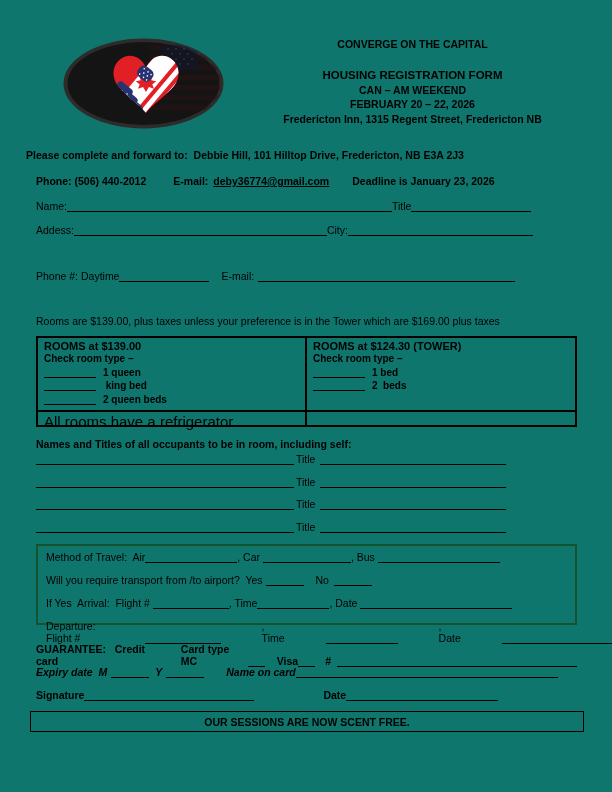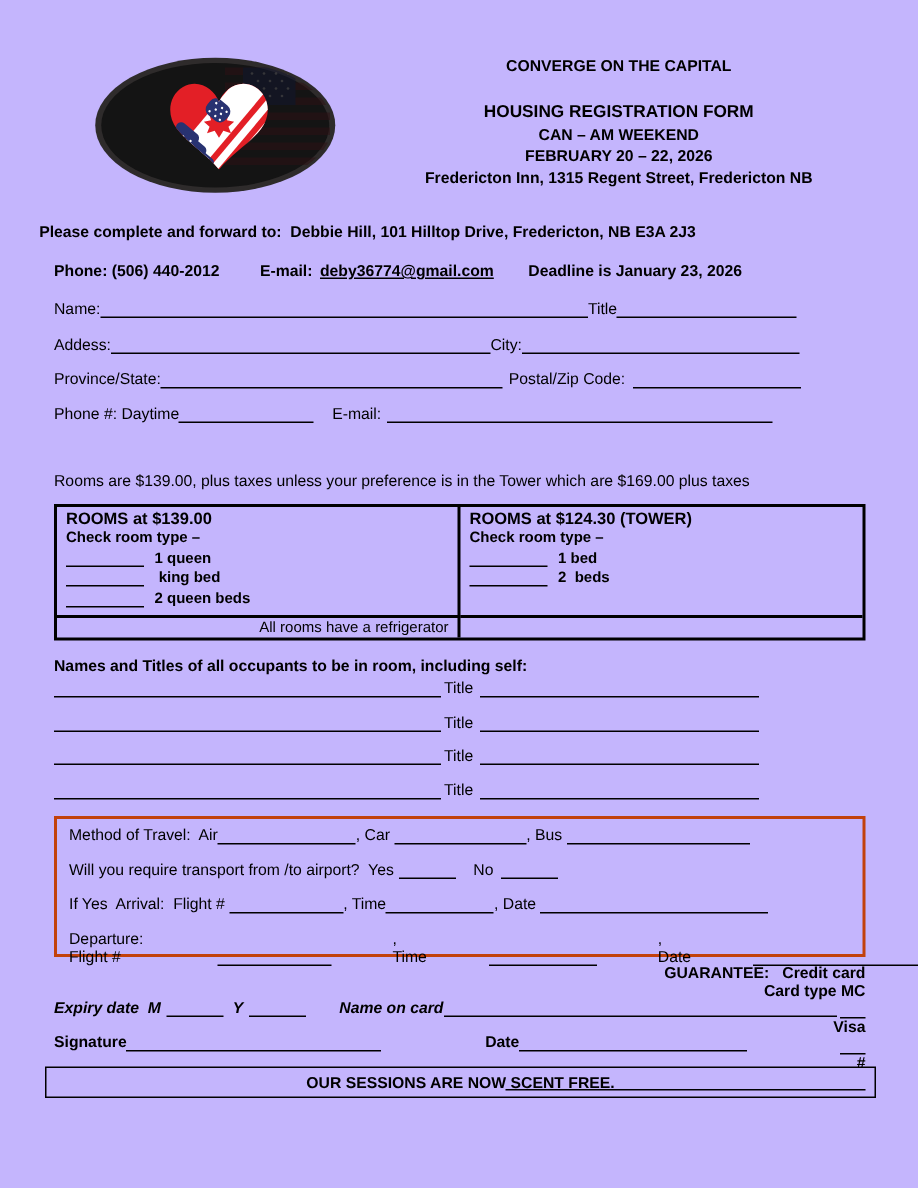--- a/index.html
+++ b/index.html
@@ -1,16 +1,16 @@
 <!DOCTYPE html>
 <html><head>
 <meta charset="utf-8">
 <style>
   html,body{margin:0;padding:0;background:#e8e8e8;}
-  .page{position:relative;width:612px;height:792px;background:#c4b5fd;margin:0 auto;
+  .page{position:relative;width:612px;height:792px;background:#0f766e;margin:0 auto;
         font-family:"Liberation Sans",sans-serif;color:#000;overflow:hidden;}
   .abs{position:absolute;}
   .lbl{white-space:pre-wrap;}
   .row{display:flex;align-items:flex-end;}
   .blank{border-bottom:1px solid #000;height:11px;flex:none;}
   .center{text-align:center;}
   
   .hdr-title{font-size:10.5px;font-weight:bold;}
   .hdr-form{font-size:11.5px;font-weight:bold;margin-top:19px;}
   .hdr-sub{font-size:10.5px;font-weight:bold;margin-top:2.5px;}
@@ -22,21 +22,21 @@
          display:grid;grid-template-columns:269px 1fr;grid-template-rows:72px 15px;box-sizing:border-box;}
   .rooms .cell{border-right:2px solid #000;padding:2px 6px;box-sizing:border-box;}
   .rooms .cell.last{border-right:none;}
   .rooms .foot{border-top:2px solid #000;}
   .room-hdr{font-size:11px;font-weight:bold;}
   .room-sub{font-size:10px;font-weight:bold;margin-top:1px;}
   .opt-row{display:flex;align-items:flex-end;margin-top:2.5px;}
   .opt-blank{border-bottom:1px solid #000;height:10px;width:52px;flex:none;}
   .opt-lbl{font-size:10px;font-weight:bold;margin-left:7px;white-space:pre-wrap;}
   
-  .travel{position:absolute;left:36px;top:544px;width:541px;height:94px;border:2px solid #c2410c;box-sizing:border-box;}
+  .travel{position:absolute;left:36px;top:544px;width:541px;height:81px;border:2px solid #14532d;box-sizing:border-box;}
   .t-row{position:absolute;left:8px;right:8px;display:flex;align-items:flex-end;font-size:10.5px;}
   
   .scent{position:absolute;left:30px;top:711px;width:554px;height:21px;border:1px solid #000;
          box-sizing:border-box;display:flex;align-items:center;justify-content:center;
          font-size:10.5px;font-weight:bold;}
   a.email{color:#000;text-decoration:underline;font-weight:bold;}
 </style>
 </head>
 <body>
 
@@ -151,26 +151,20 @@
     <span class="blank" style="width:120px;"></span>
   </div>
 
   <div class="abs row" style="left:36px;top:224px;width:541px;">
     <span class="t10 lbl">Addess:</span>
     <span class="blank" style="width:253px;"></span>
     <span class="t10 lbl">City:</span>
     <span class="blank" style="width:185px;"></span>
   </div>
 
-  <div class="abs row" style="left:36px;top:247px;width:541px;">
-    <span class="t10 lbl">Province/State:</span>
-    <span class="blank" style="width:228px;"></span>
-    <span class="t10 lbl" style="margin-left:4px;">Postal/Zip Code:</span>
-    <span class="blank" style="width:112px;margin-left:5px;"></span>
-  </div>
 
   <div class="abs row" style="left:36px;top:270px;width:541px;">
     <span class="t10 lbl">Phone #: Daytime</span>
     <span class="blank" style="width:90px;"></span>
     <span class="t10 lbl" style="margin-left:12px;">E-mail:</span>
     <span class="blank" style="width:257px;margin-left:4px;"></span>
   </div>
 
 
   <div class="abs t10 lbl" style="left:36px;top:315px;width:560px;">Rooms are $139.00, plus taxes unless your preference is in the Tower which are $169.00 plus taxes</div>
@@ -197,21 +191,21 @@
       <div class="room-sub lbl">Check room type –</div>
       <div class="opt-row">
         <span class="opt-blank"></span>
         <span class="opt-lbl">1 bed</span>
       </div>
       <div class="opt-row">
         <span class="opt-blank"></span>
         <span class="opt-lbl">2  beds</span>
       </div>
     </div>
-    <div class="cell foot" style="font-size:10px;padding-top:1px;text-align:right;">All rooms have a refrigerator</div>
+    <div class="cell foot" style="font-size:15px;padding-top:1px;">All rooms have a refrigerator</div>
     <div class="cell foot last"></div>
   </div>
 
   <div class="abs t10b lbl" style="left:36px;top:438px;">Names and Titles of all occupants to be in room, including self:</div>
 
   <div class="abs row" style="left:36px;top:453px;width:541px;">
     <span class="blank" style="width:258px;"></span>
     <span class="t10 lbl" style="margin-left:2px;">Title</span>
     <span class="blank" style="width:186px;margin-left:5px;"></span>
   </div>
@@ -257,21 +251,21 @@
     <div class="t-row" style="top:74px;gap:41px;">
       <span class="lbl">Departure:  Flight # </span>
       <span class="blank" style="width:76px;margin-left:8px;"></span>
       <span class="lbl">, Time </span>
       <span class="blank" style="width:72px;"></span>
       <span class="lbl">, Date </span>
       <span class="blank" style="width:152px;"></span>
     </div>
   </div>
 
-  <div class="abs row" style="left:36px;top:643px;width:541px;flex-direction:column;">
+  <div class="abs row" style="left:36px;top:643px;width:541px;">
     <span class="t10b lbl">GUARANTEE:   Credit card</span>
     <span class="t10b lbl" style="margin-left:22px;">Card type MC</span>
     <span class="blank" style="width:17px;margin-left:5px;"></span>
     <span class="t10b lbl" style="margin-left:12px;">Visa</span>
     <span class="blank" style="width:17px;"></span>
     <span class="t10b lbl" style="margin-left:10px;">#</span>
     <span class="blank" style="width:240px;margin-left:6px;"></span>
   </div>
   <div class="abs row" style="left:36px;top:666px;width:541px;font-style:italic;">
     <span class="t10b lbl">Expiry date  M</span>

